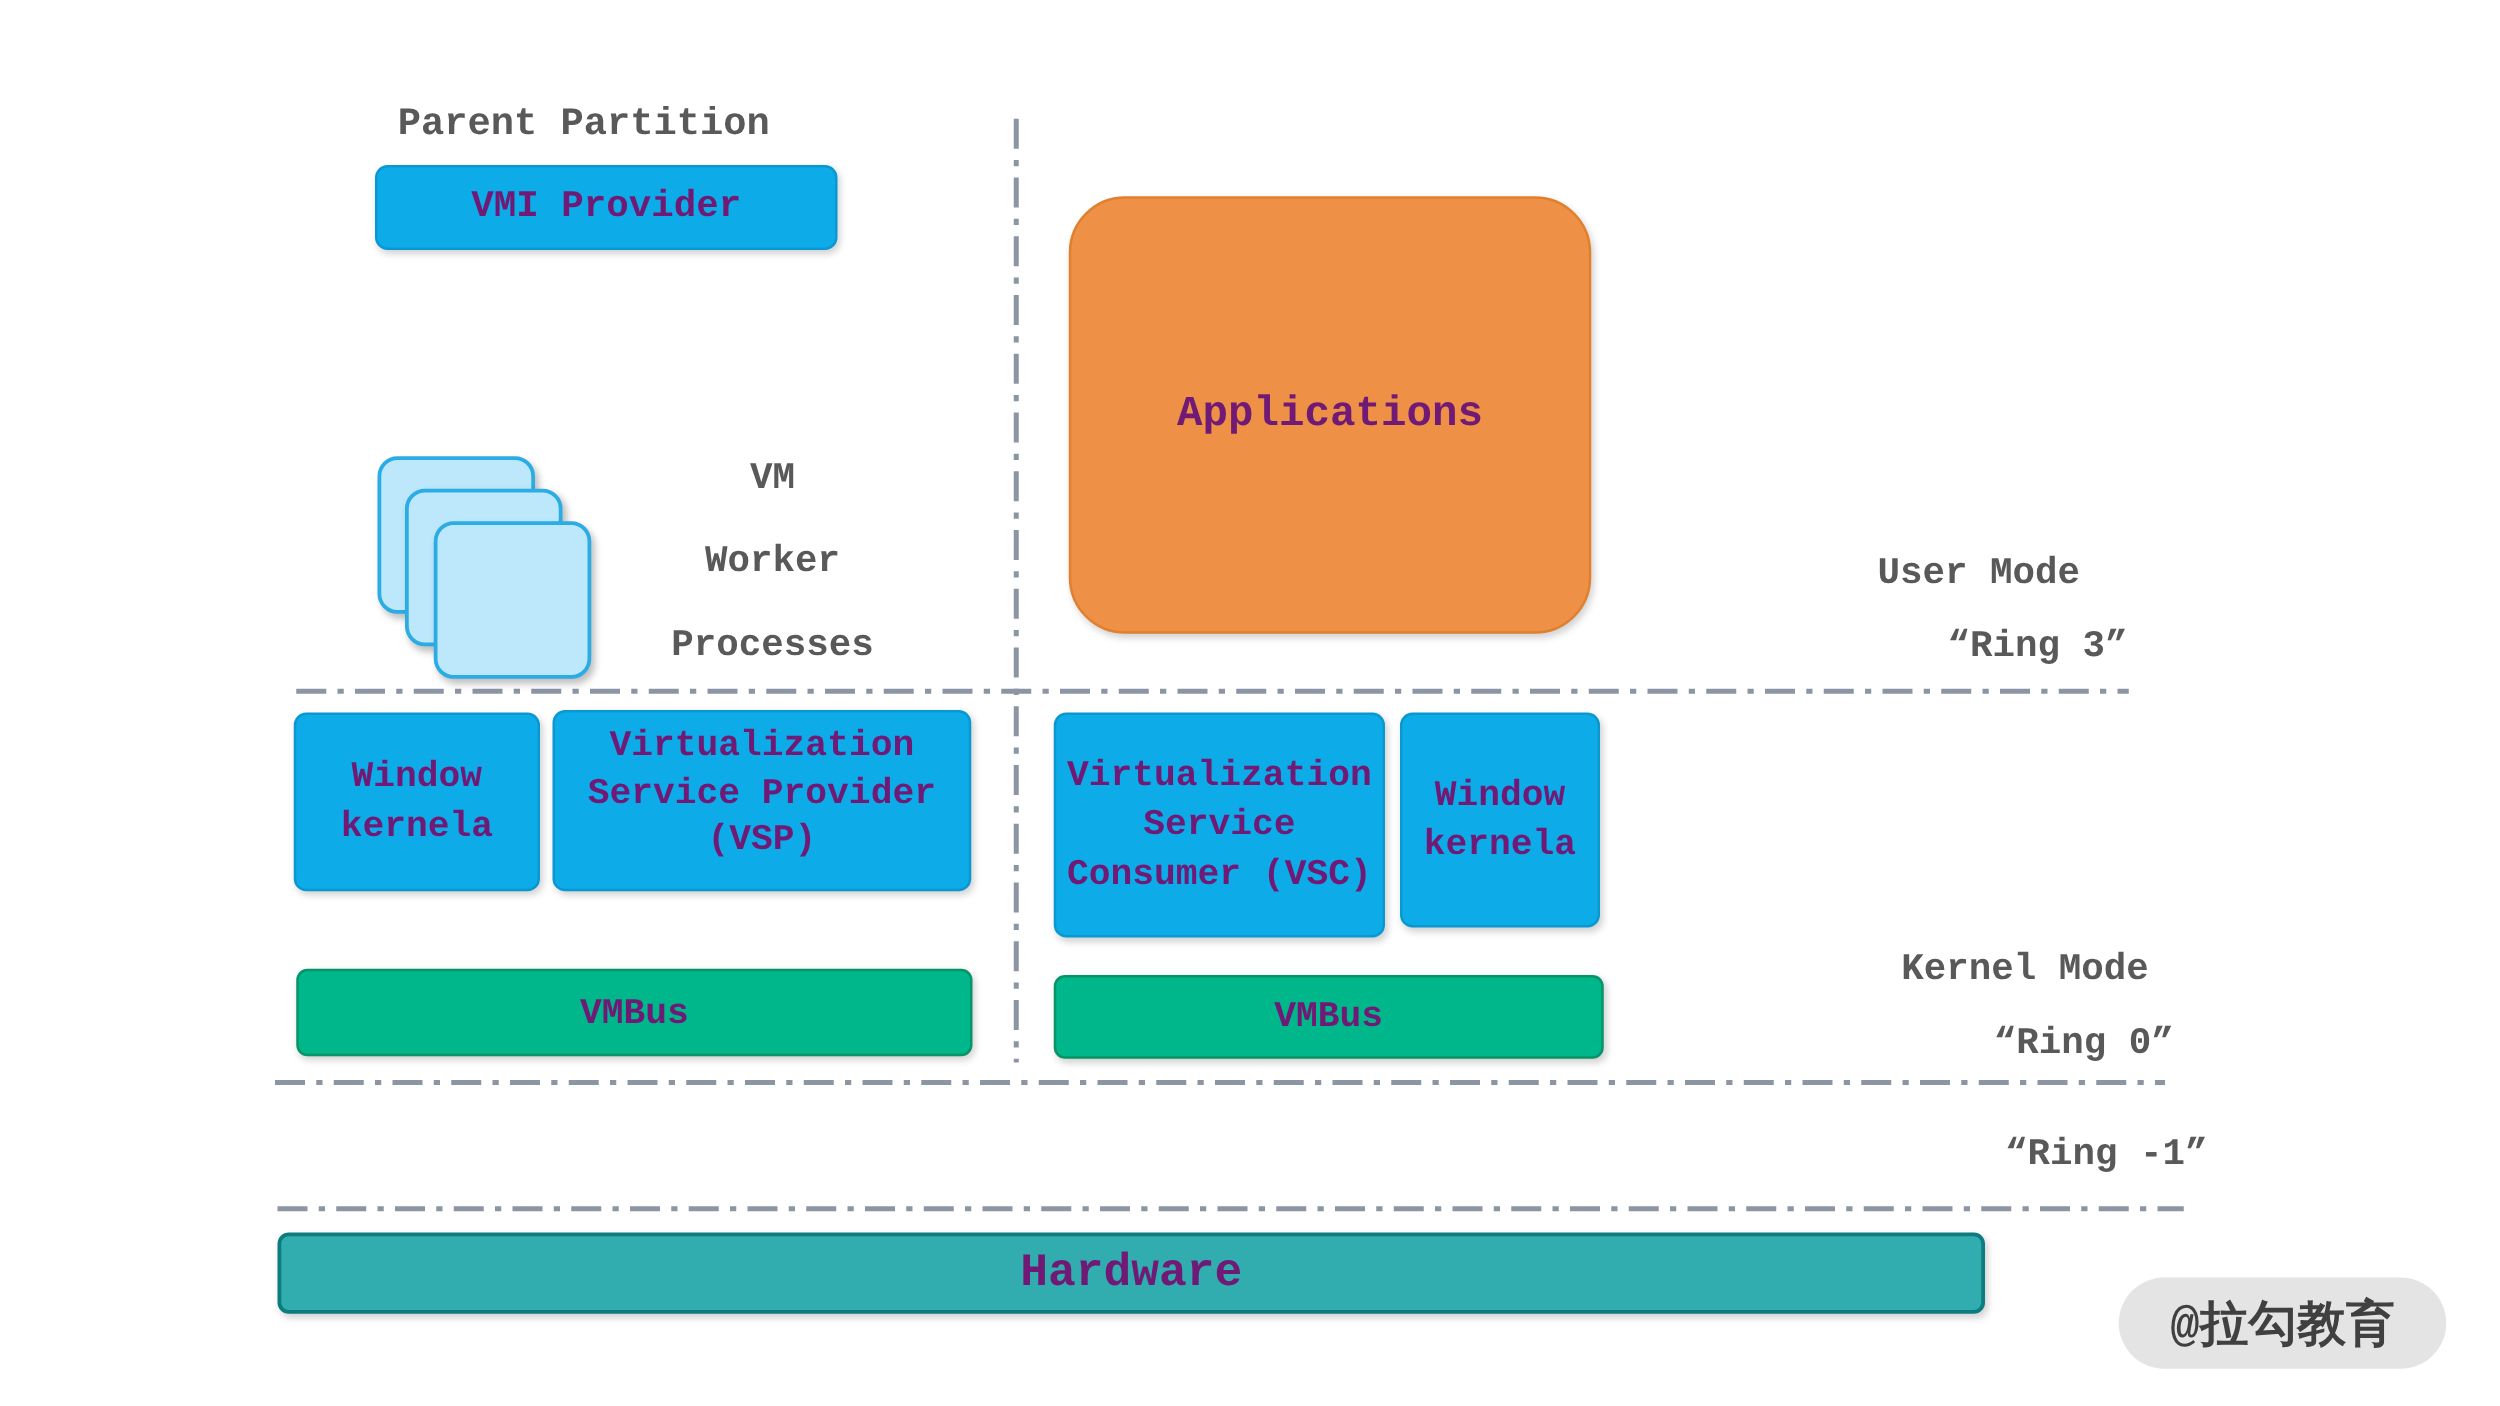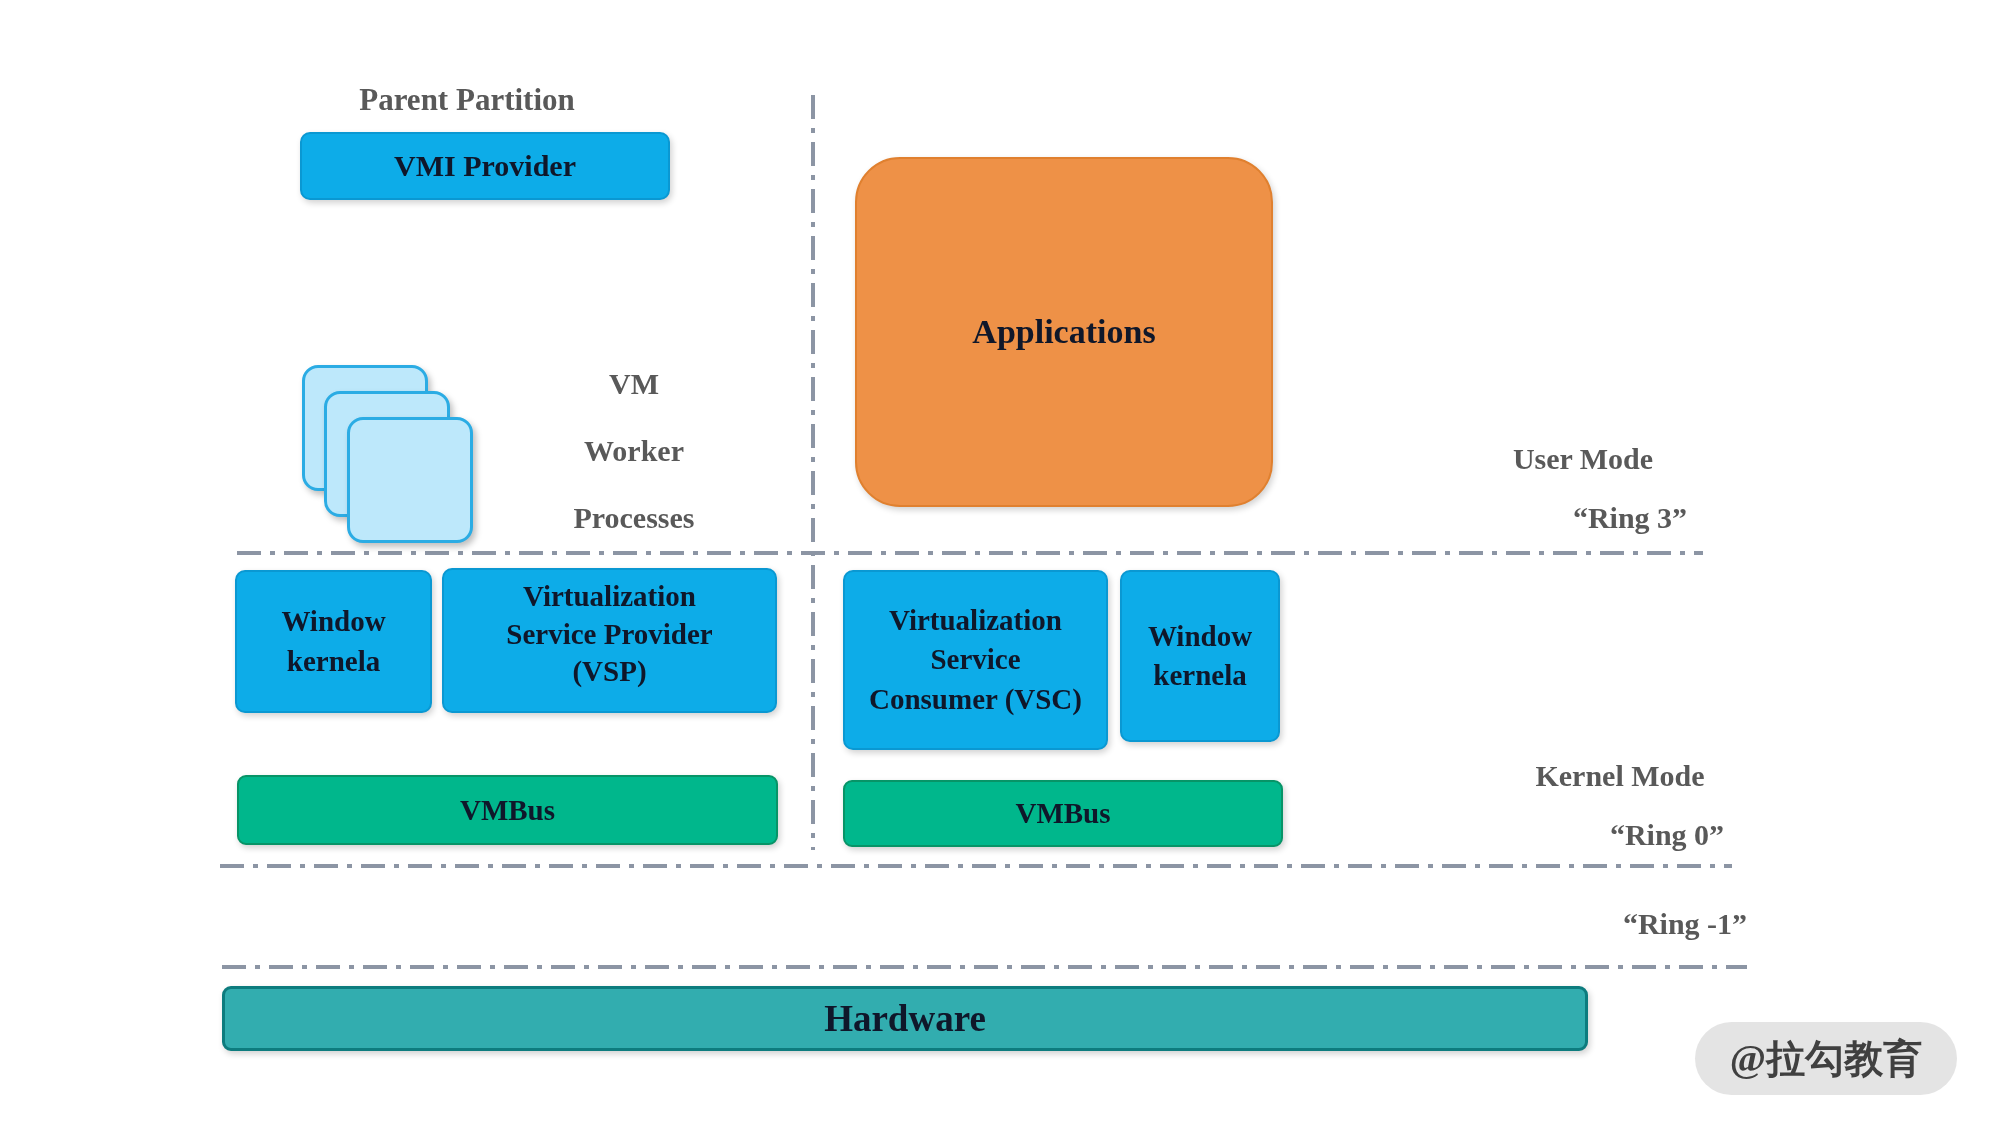--- a/index.html
+++ b/index.html
@@ -1,27 +1,27 @@
 <!DOCTYPE html>
 <html><head>
 <meta charset="utf-8">
 <style>
   html,body{margin:0;padding:0;background:#ffffff;}
   #canvas{
     position:relative;
     width:2000px;height:1116px;
     background:#ffffff;
-    font-family:Liberation Serif, serif;
+    font-family:Liberation Mono, monospace;
     overflow:hidden;
   }
   .box{
     position:absolute;
     display:flex;align-items:center;justify-content:center;
     text-align:center;
-    font-weight:bold;color:#0f172a;
+    font-weight:bold;color:#701a75;
     white-space:pre-line;
     box-sizing:border-box;
     box-shadow:2px 3px 6px rgba(0,0,0,0.18);
   }
   .blue{background:#0DACE8;border:2px solid #0A98D2;border-radius:10px;}
   .green{background:#00B78C;border:2px solid #079467;border-radius:9px;}
   .teal{background:#32ADAF;border:3px solid #0D7C7E;border-radius:9px;}
   .orange{background:#EE9147;border:2px solid #E0802F;border-radius:45px;}
   .salmon{background:#FA8F78;border:3px solid #F3654B;border-radius:14px;}
   .gray-label{
@@ -57,21 +57,21 @@
 
   <div class="gray-label" style="left:317px;top:82px;width:300px;font-size:31px;">Parent Partition</div>
 
   <div class="box blue" style="left:300px;top:132px;width:370px;height:68px;font-size:30px;">VMI Provider</div>
 
 
   <div class="sq" style="left:302px;top:365px;"></div>
   <div class="sq" style="left:324px;top:391px;"></div>
   <div class="sq" style="left:347px;top:417px;"></div>
 
-  <div class="gray-label" style="left:484px;top:350px;width:300px;font-size:30px;line-height:67px;">VM
+  <div class="gray-label" style="left:468px;top:350px;width:300px;font-size:30px;line-height:67px;">VM
 Worker
 Processes</div>
 
   <div class="box orange" style="left:855px;top:157px;width:418px;height:350px;font-size:34px;">Applications</div>
 
   <div class="box blue" style="left:235px;top:570px;width:197px;height:143px;font-size:29px;line-height:1.35;z-index:1;">Window
 kernela</div>
 
   <div class="box blue" style="left:442px;top:568px;width:335px;height:145px;font-size:29px;line-height:1.3;z-index:1;align-items:flex-start;padding-top:8px;">Virtualization
 Service Provider

